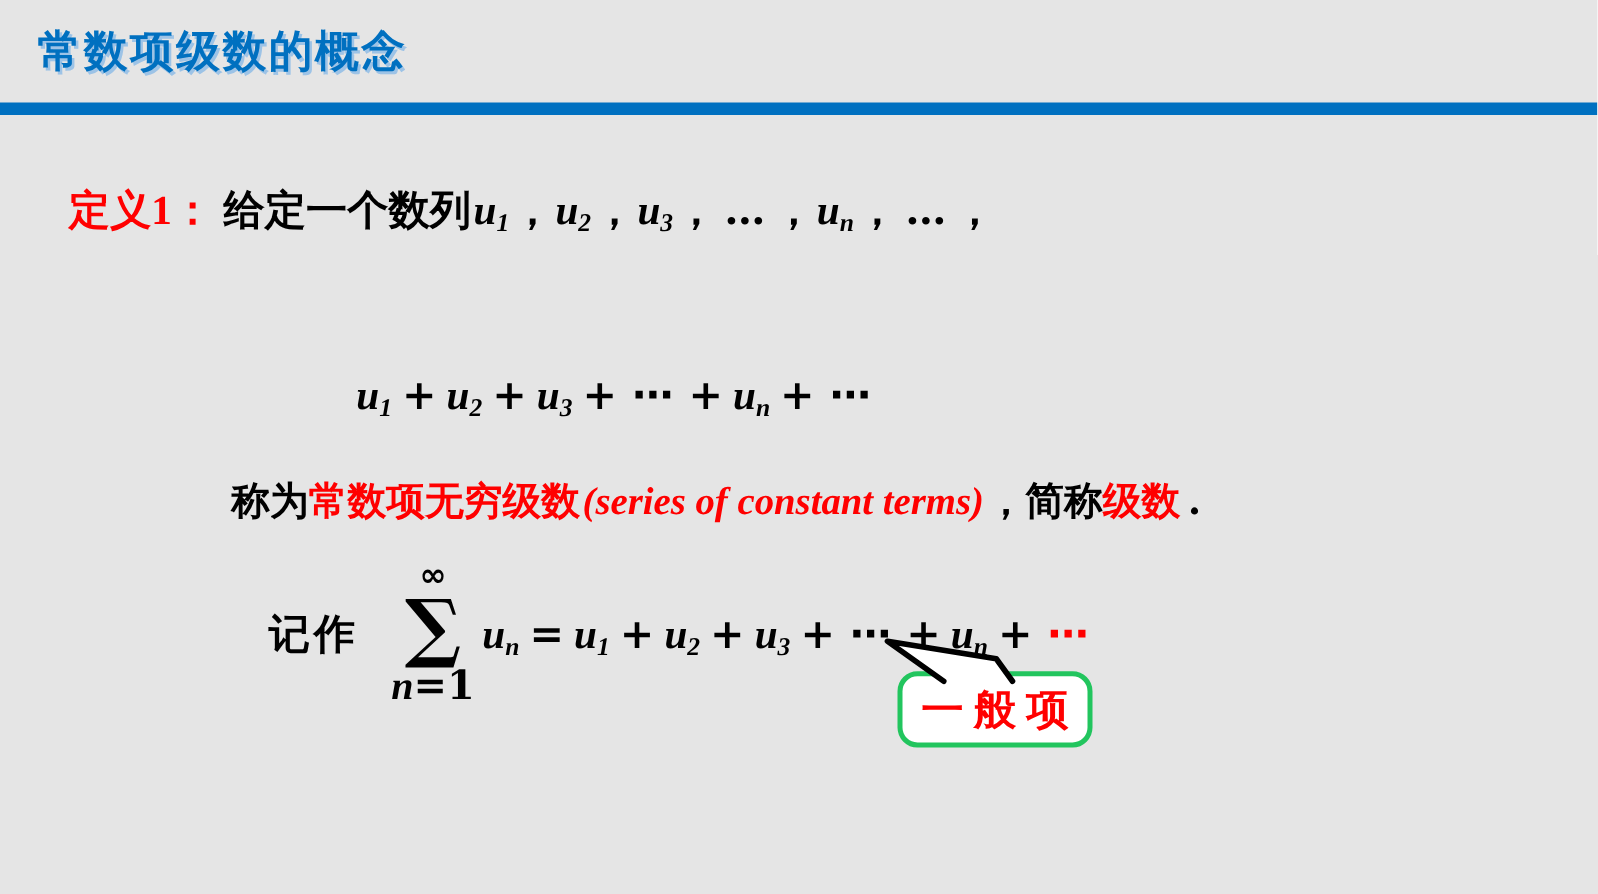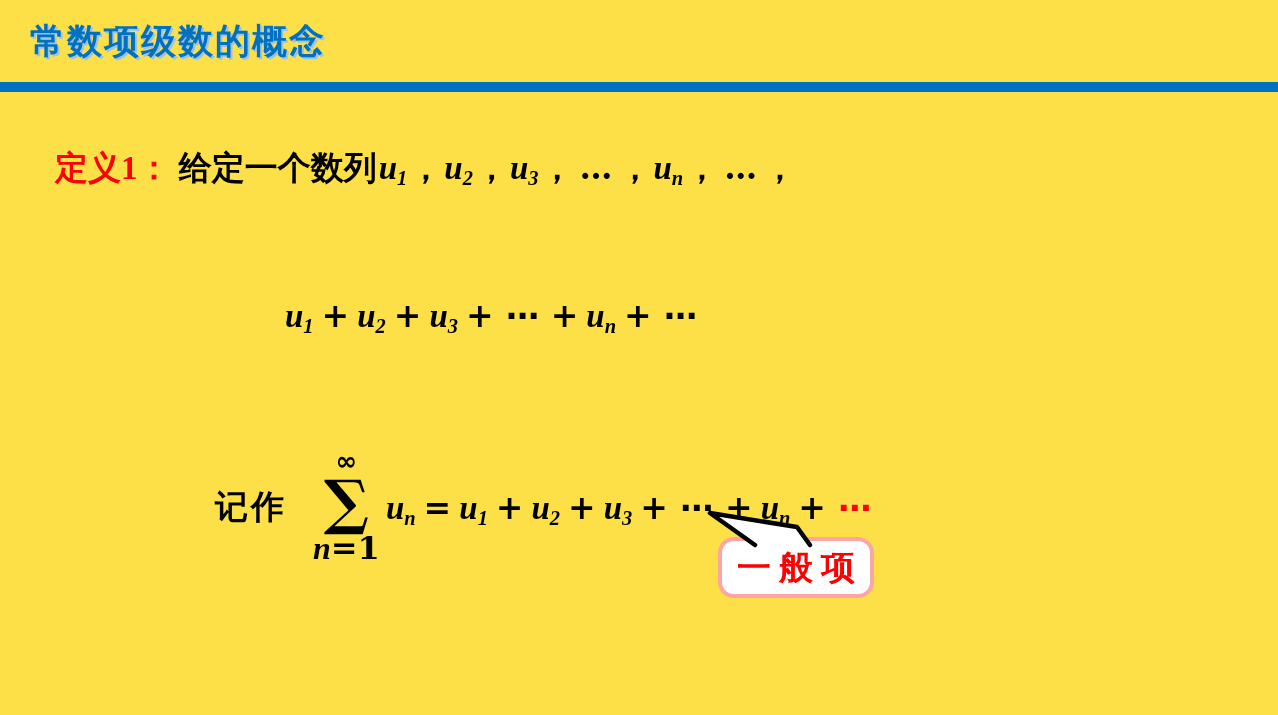--- a/index.html
+++ b/index.html
@@ -1,19 +1,19 @@
 <!DOCTYPE html>
 <html style="--accent-blue: #0070C0; --title-shadow: #9DC3E6; --red: #FF0000; --text: #000000;"><head>
 <meta charset="utf-8">
 <style>
   html,body{margin:0;padding:0;background:#ffffff;}
   #slide{
     position:relative;
     width:1278px;height:715px;
-    background:#fde047;
+    background:#e5e5e5;
     overflow:hidden;
     font-family:"Liberation Serif","DejaVu Serif",serif;
     color:var(--text,#000);
   }
   
   .title{
     position:absolute;left:30px;top:18px;
     font-family:"Liberation Sans","DejaVu Sans",sans-serif;
     font-weight:900;font-size:35px;letter-spacing:2px;
     color:var(--accent-blue,#0070C0);
@@ -50,21 +50,21 @@
     margin-right:4px;line-height:1;
   }
   .sum-upper{font-size:26px;font-weight:bold;font-family:"DejaVu Sans",sans-serif;line-height:1;}
   .sum-sigma{font-size:60px;font-weight:bold;font-family:"DejaVu Serif","DejaVu Sans",serif;line-height:0.95;}
   .sum-lower{font-size:32px;font-weight:bold;line-height:1.1;}
   .sum-lower .op{margin:0;}
   .sum-lower .math{margin:0;}
   
   .callout-box{
     position:absolute;left:718px;top:537px;width:148px;height:53px;
-    background:#fff;border:4px solid #fca5a5;border-radius:16px;
+    background:#fff;border:4px solid #22c55e;border-radius:16px;
     display:flex;align-items:center;justify-content:center;
     z-index:2;
   }
   .callout-label{
     font-size:34px;font-weight:bold;letter-spacing:8px;
     color:var(--red,#FF0000);
     padding-left:8px; 
   }
   .callout-tail{
     position:absolute;left:680px;top:500px;width:220px;height:110px;
@@ -80,20 +80,21 @@
   <div class="rule"></div>
 
   <div class="line def-line">
     <span class="red cn">定义1：</span>
     <span><span class="tok cn">给定一个数列</span><span class="tok math">u<sub>1</sub></span><span class="tok cn">，</span><span class="tok math">u<sub>2</sub></span><span class="tok cn">，</span><span class="tok math">u<sub>3</sub></span><span class="tok cn"> ，</span><span class="tok op">…</span><span class="tok cn"> ，</span><span class="tok math">u<sub>n</sub></span><span class="tok cn"> ，</span><span class="tok op">…</span><span class="tok cn"> ，</span></span>
   </div>
 
 
   <div class="line formula1"><span class="tok math">u<sub>1</sub></span><span class="tok op">+</span><span class="tok math">u<sub>2</sub></span><span class="tok op">+</span><span class="tok math">u<sub>3</sub></span><span class="tok op">+</span><span class="tok op">⋯</span><span class="tok op">+</span><span class="tok math">u<sub>n</sub></span><span class="tok op">+</span><span class="tok op">⋯</span></div>
 
+  <div class="line line3"><span class="tok cn">称为</span><span class="tok cn red">常数项无穷级数</span><span class="tok en red">(series of constant terms)</span><span class="tok cn">，简称</span><span class="tok cn red">级数</span><span class="tok op">.</span></div>
 
   <div class="line notation-row">
     <span class="notation-label cn">记作</span>
     <span class="sum-stack">
       <span class="sum-upper">∞</span>
       <span class="sum-sigma">∑</span>
       <span class="sum-lower"><span class="tok math">n</span><span class="tok op">=1</span></span>
     </span>
     <span><span class="tok math">u<sub>n</sub></span><span class="tok op">=</span><span class="tok math">u<sub>1</sub></span><span class="tok op">+</span><span class="tok math">u<sub>2</sub></span><span class="tok op">+</span><span class="tok math">u<sub>3</sub></span><span class="tok op">+</span><span class="tok op">⋯</span><span class="tok op">+</span><span class="tok math">u<sub>n</sub></span><span class="tok op">+</span><span class="tok op red">⋯</span></span>
   </div>

